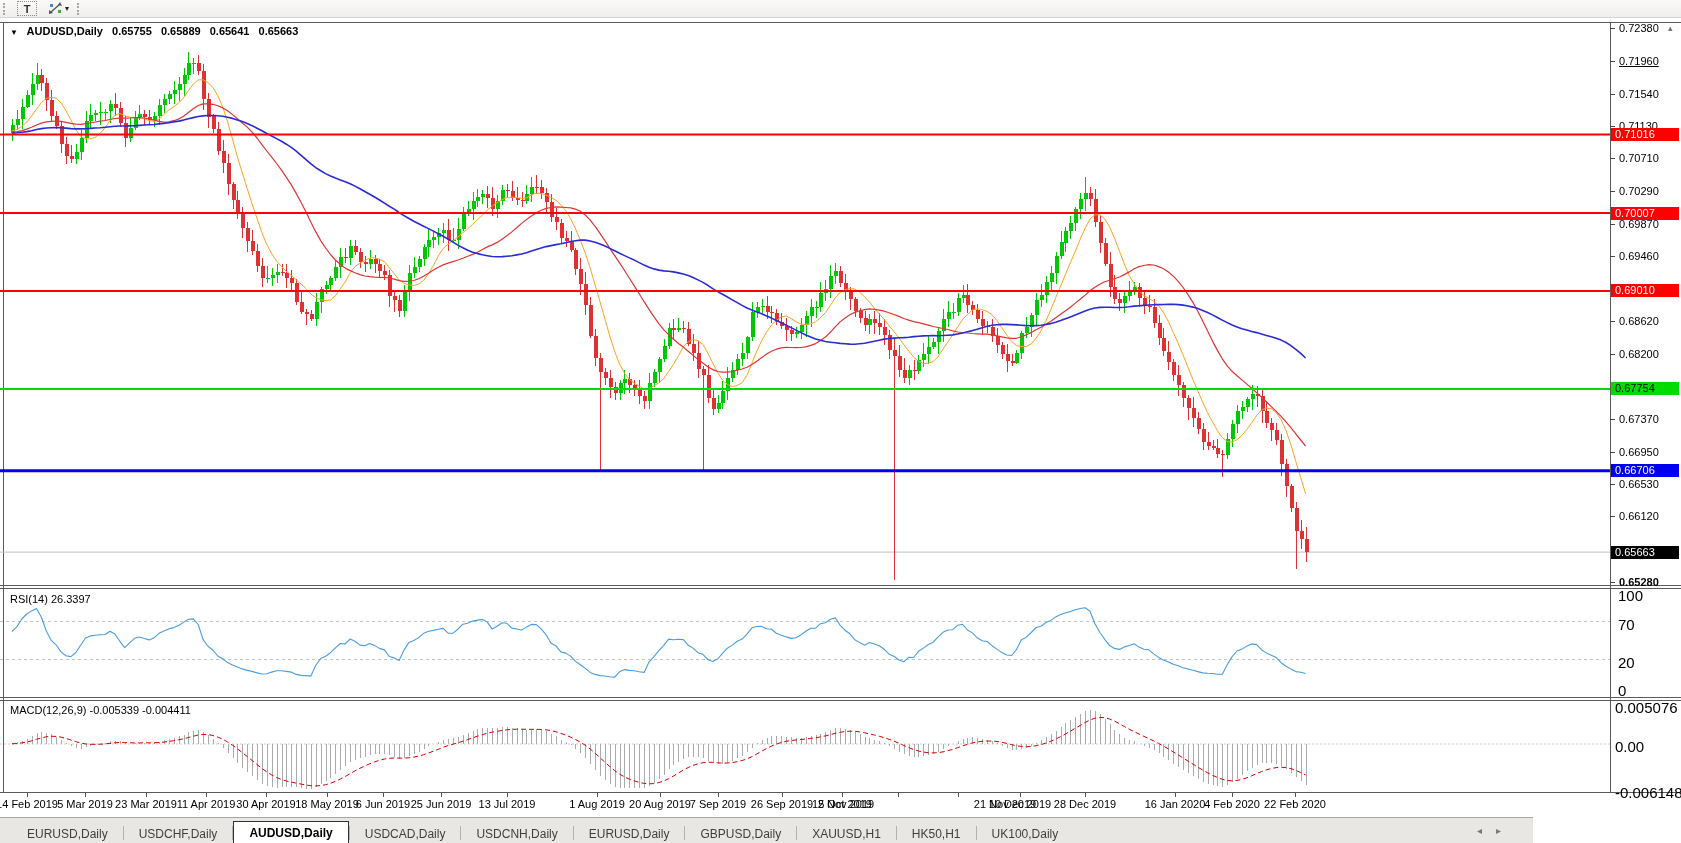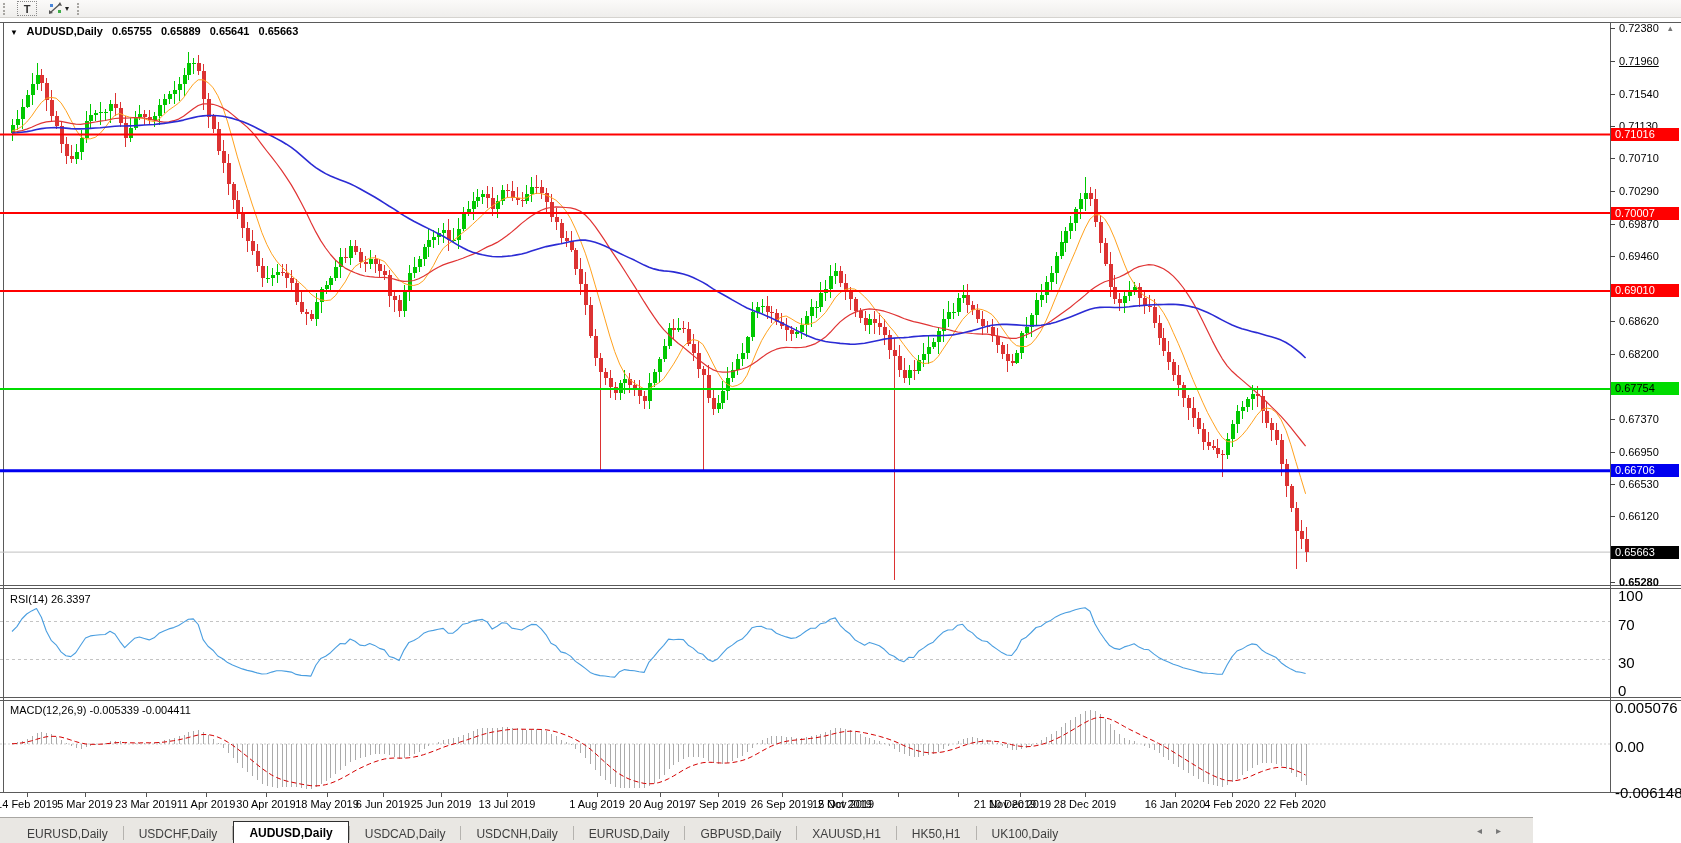--- a/index.html
+++ b/index.html
@@ -946,21 +946,21 @@
     <div class="pdash" style="top: 582px;"></div>
     <div class="ptick" style="top: 576px; font-weight: bold;">0.65280</div>
     <div class="plabel" style="top: 128px; background: rgb(255, 0, 0); color: rgb(255, 255, 255);">0.71016</div>
     <div class="plabel" style="top: 207px; background: rgb(255, 0, 0); color: rgb(255, 255, 255);">0.70007</div>
     <div class="plabel" style="top: 284px; background: rgb(255, 0, 0); color: rgb(255, 255, 255);">0.69010</div>
     <div class="plabel" style="top: 382px; background: rgb(0, 220, 0); color: rgb(0, 0, 0);">0.67754</div>
     <div class="plabel" style="top: 464px; background: rgb(0, 0, 240); color: rgb(255, 255, 255);">0.66706</div>
     <div class="plabel" style="top: 546px; background: rgb(0, 0, 0); color: rgb(255, 255, 255);">0.65663</div>
     <div class="itick" style="left: 1618px; top: 587px;">100</div>
     <div class="itick" style="left: 1618px; top: 616px;">70</div>
-    <div class="itick" style="left: 1618px; top: 654px;">30</div>
+    <div class="itick" style="left: 1618px; top: 654px;">20</div>
     <div class="itick" style="left: 1618px; top: 682px;">0</div>
     <div class="itick" style="left: 1615px; top: 699px;">0.005076</div>
     <div class="itick" style="left: 1615px; top: 738px;">0.00</div>
     <div class="itick" style="left: 1615px; top: 784px;">-0.006148</div>
   </div>
 <div id="date-axis">
     <div class="dtick" style="left: 27px;"></div>
     <div class="dlabel" style="left: 27px;">14 Feb 2019</div>
     <div class="dtick" style="left: 85px;"></div>
     <div class="dlabel" style="left: 85px;">5 Mar 2019</div>

